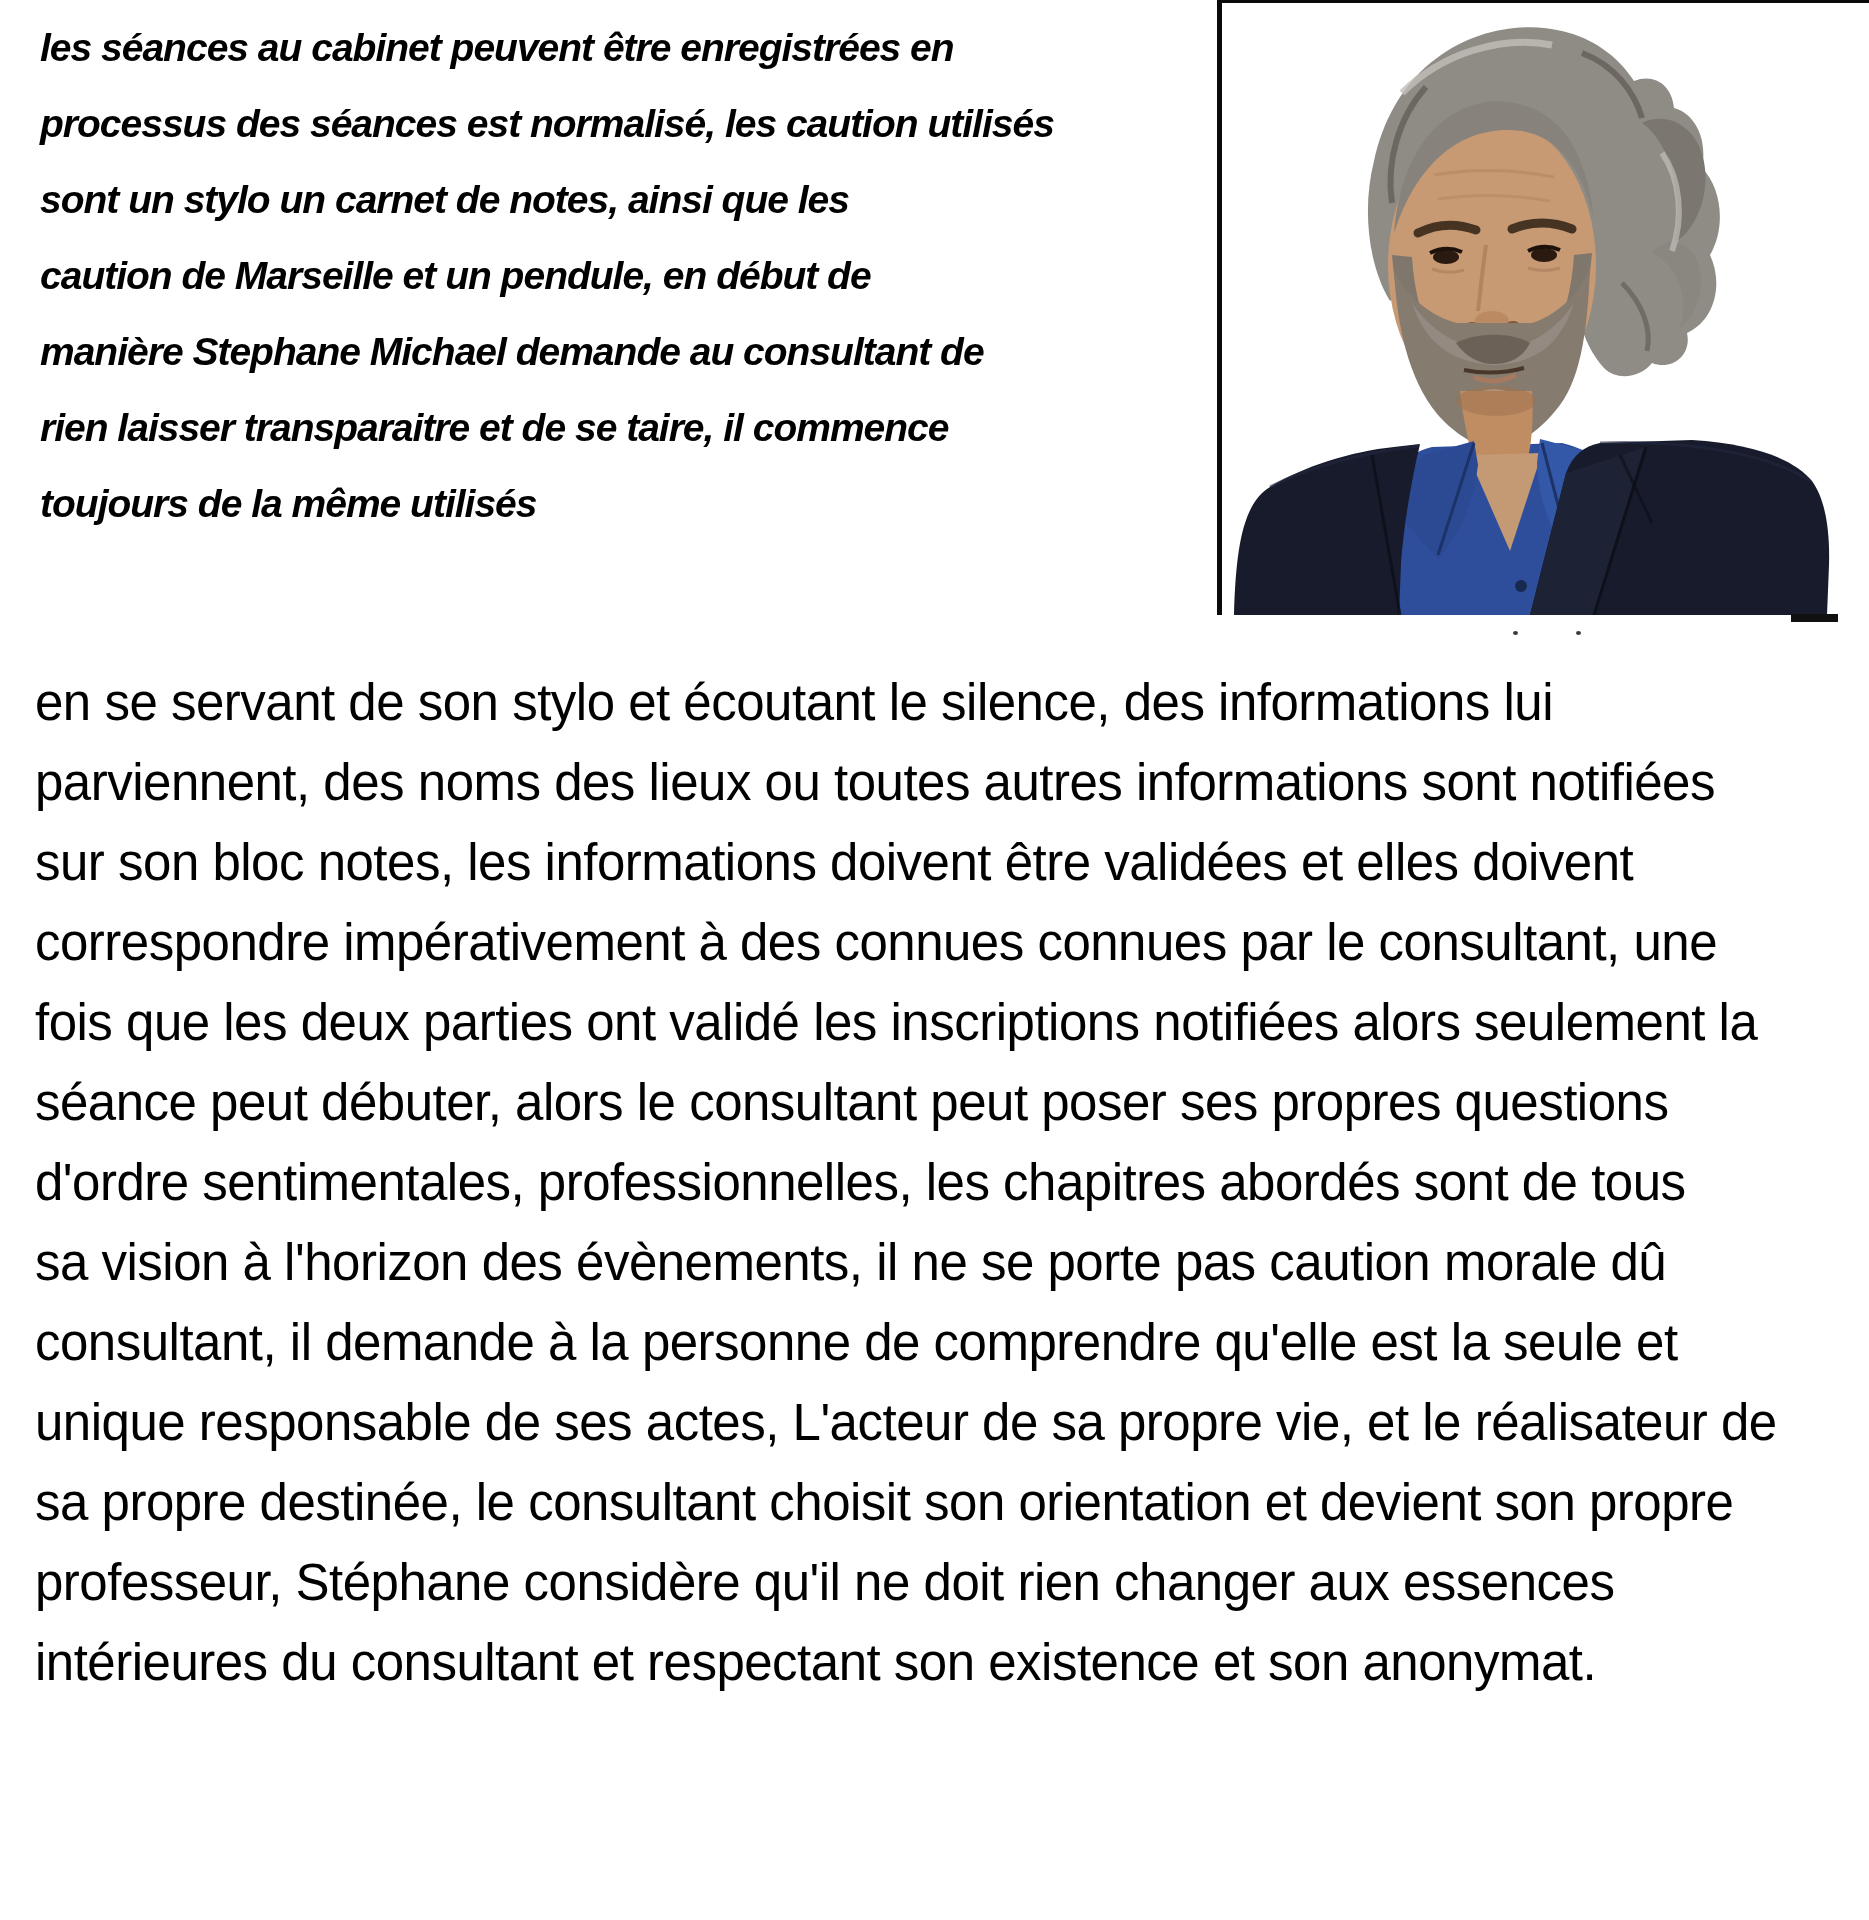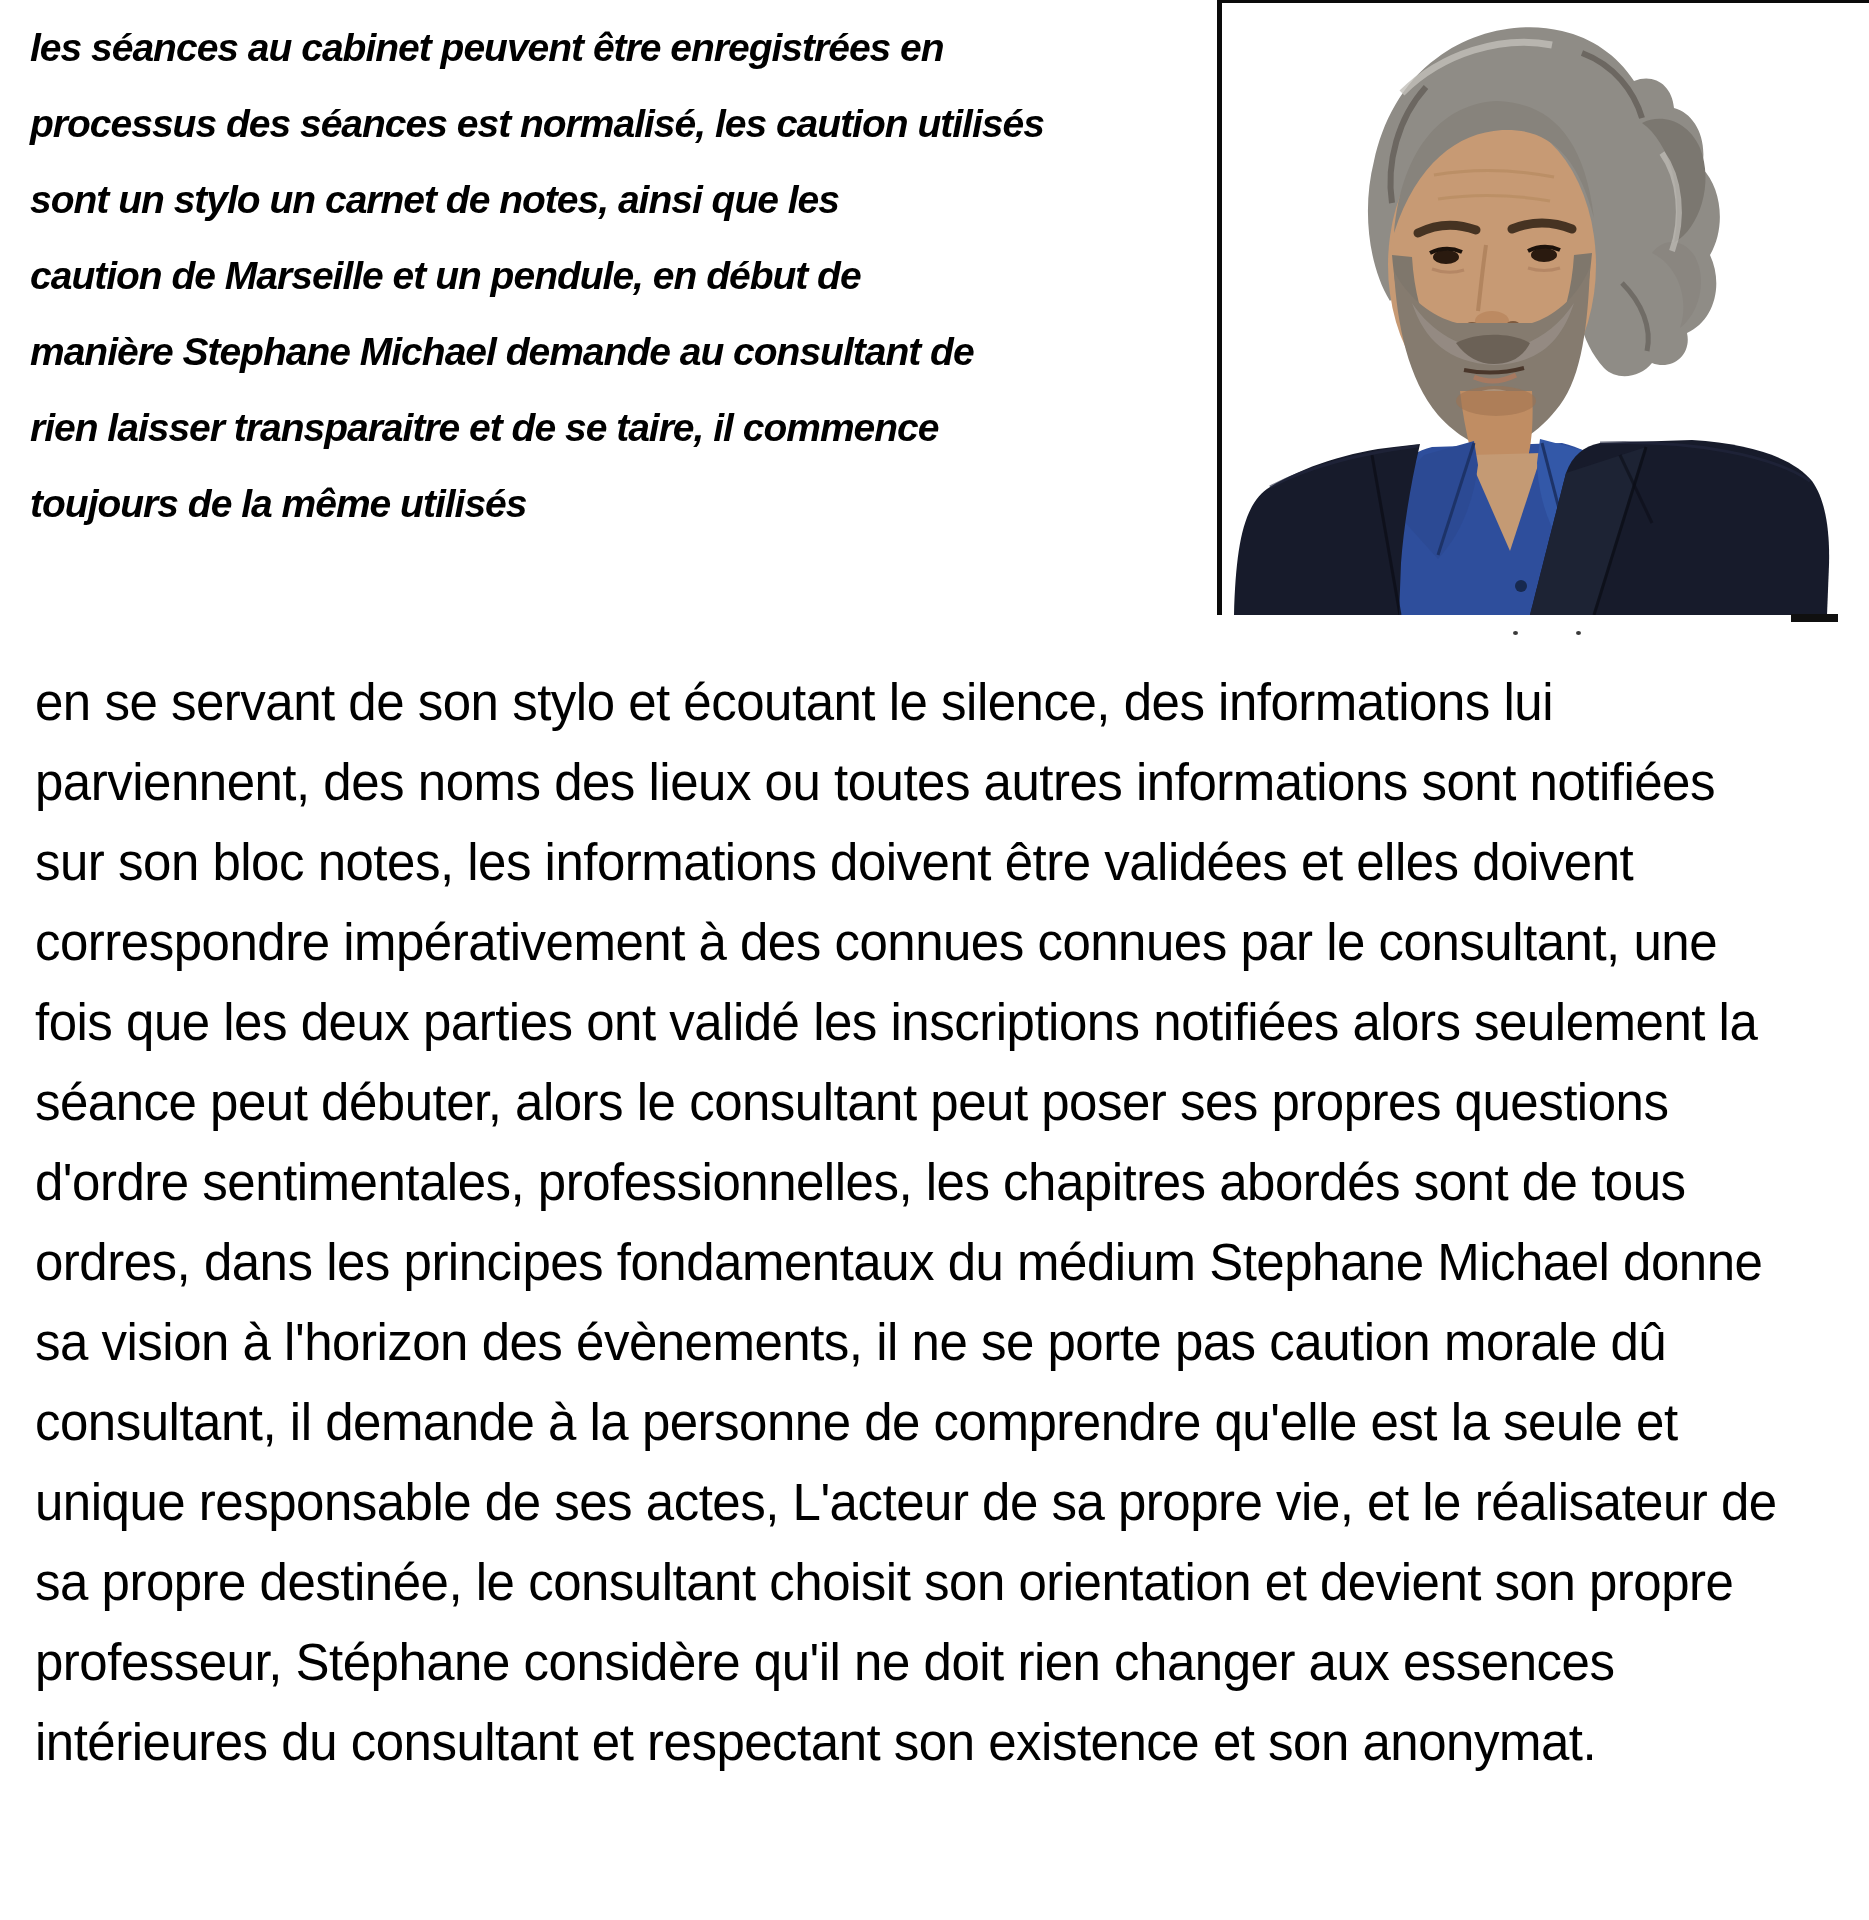--- a/index.html
+++ b/index.html
@@ -8,21 +8,21 @@
     width:1869px;
     height:1920px;
     background:#ffffff;
     overflow:hidden;
     font-family:"Liberation Sans", sans-serif;
     color:#000;
   }
   
   .intro{
     position:absolute;
-    left:30px; top:10px;
+    left:40px; top:10px;
     width:1190px;
     font-size:39px;
     line-height:76px;
     font-style:italic;
     font-weight:700;
     letter-spacing:-1px;
     white-space:nowrap;
   }
   .intro .ln{height:76px;}
   
@@ -169,21 +169,20 @@
   <div class="dot dot2"></div>
 
   <div class="bodytext">
     <div class="ln">en se servant de son stylo et écoutant le silence, des informations lui</div>
     <div class="ln">parviennent, des noms des lieux ou toutes autres informations sont notifiées</div>
     <div class="ln">sur son bloc notes, les informations doivent être validées et elles doivent</div>
     <div class="ln">correspondre impérativement à des connues connues par le consultant, une</div>
     <div class="ln">fois que les deux parties ont validé les inscriptions notifiées alors seulement la</div>
     <div class="ln">séance peut débuter, alors  le consultant peut poser ses propres questions</div>
     <div class="ln">d'ordre sentimentales, professionnelles, les chapitres abordés sont de tous</div>
-    <div class="ln">ordres, dans les principes fondamentaux du médium Stephane Michael donne</div>
     <div class="ln">sa vision à l'horizon des évènements, il ne se porte pas caution morale dû</div>
     <div class="ln">consultant, il demande à la personne de comprendre qu'elle est la seule et</div>
     <div class="ln">unique responsable de ses actes, L'acteur de sa propre vie, et le réalisateur de</div>
     <div class="ln">sa propre destinée, le consultant choisit son orientation et devient son propre</div>
     <div class="ln">professeur, Stéphane considère qu'il ne doit rien changer aux essences</div>
     <div class="ln">intérieures du consultant et respectant son existence et son anonymat.</div>
   </div>
 
 </div>
 

